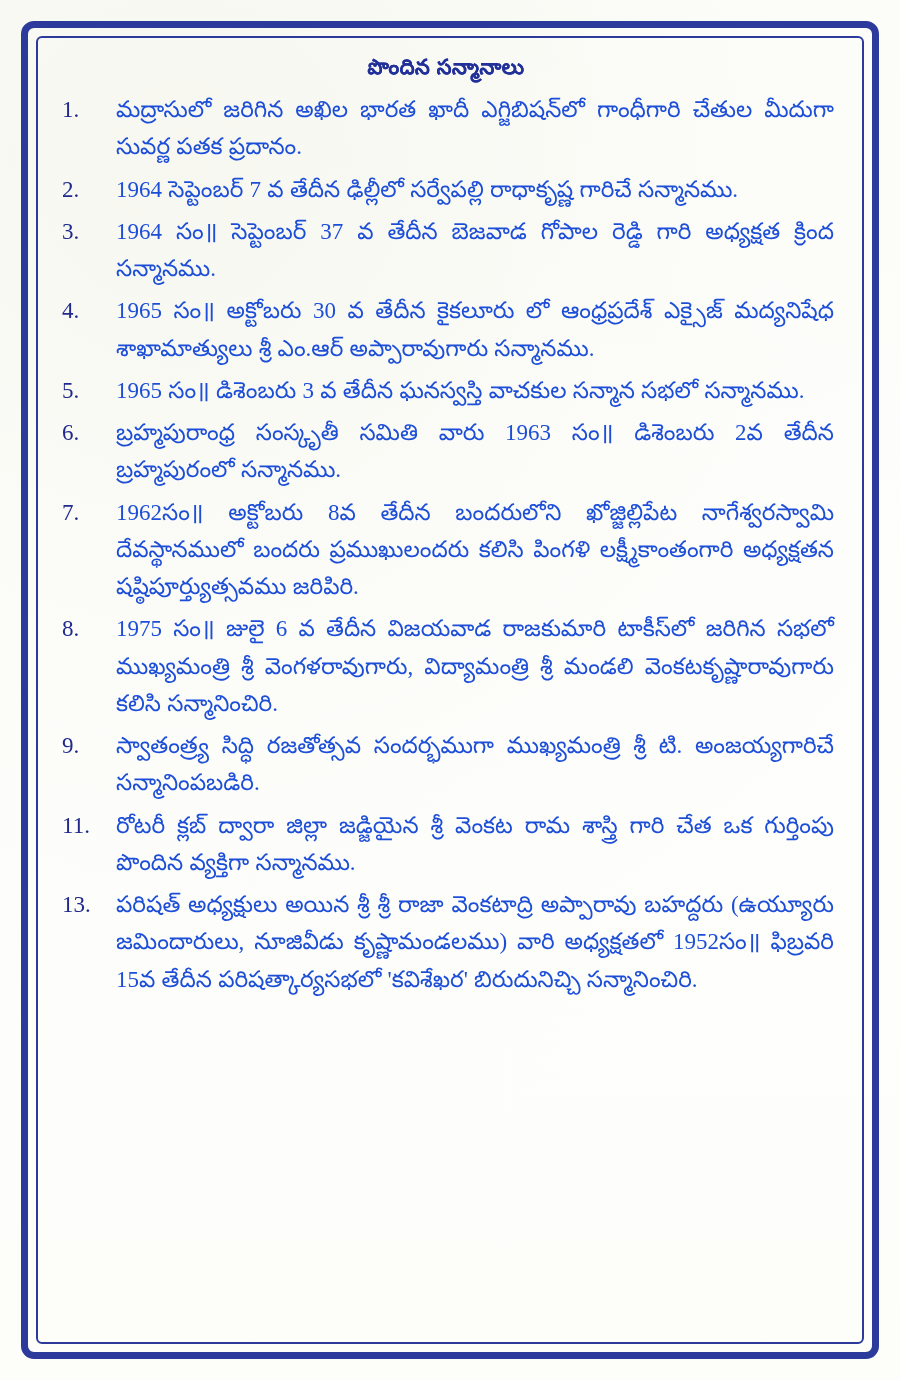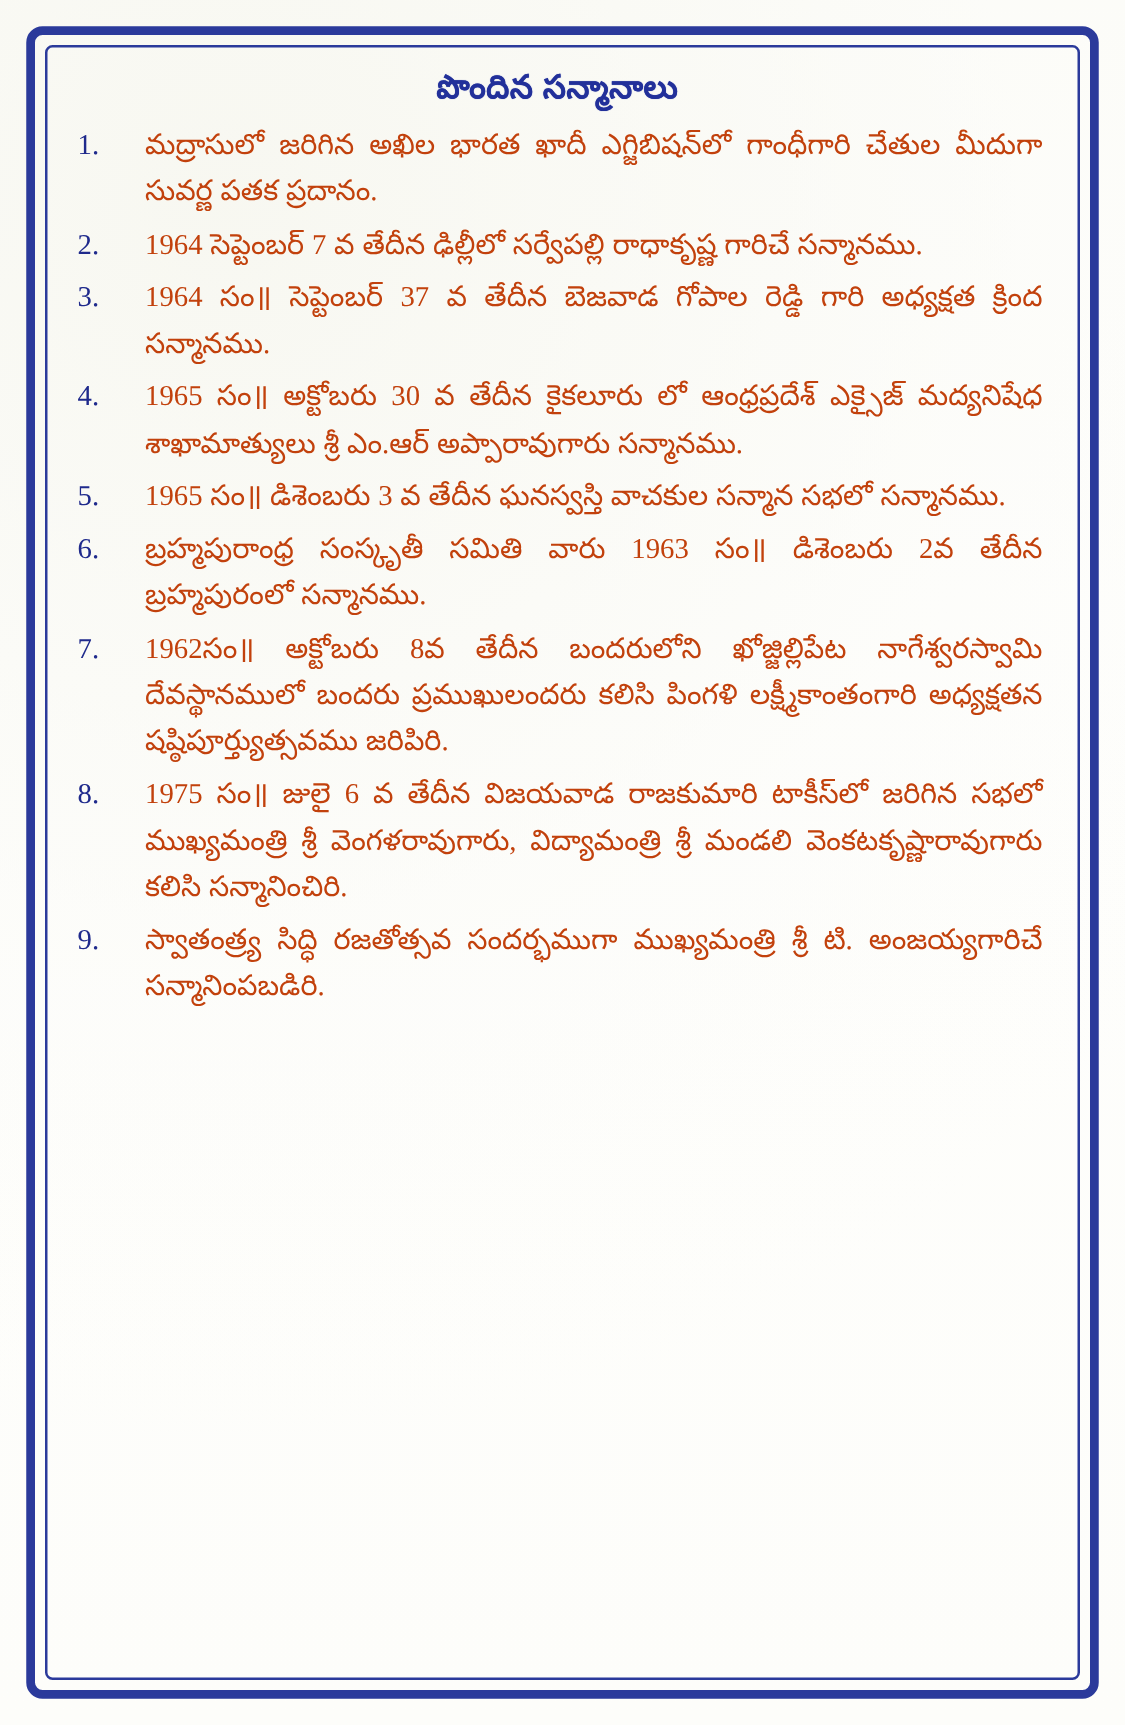--- a/index.html
+++ b/index.html
@@ -64,21 +64,21 @@
     height: 1292px;
     box-sizing: border-box;
     padding: 8px 22px 0 14px;
   }
 
   .doc-title {
     text-align: center;
     color: #22309a;
     font-family: "Liberation Sans", "DejaVu Sans", sans-serif;
     font-weight: bold;
-    font-size: 26px;
+    font-size: 21px;
     letter-spacing: 0.5px;
     margin: 2px 0 12px 0;
     line-height: 1.2;
     text-shadow: 0 0 0.6px #22309a;
   }
 
   .list {
     list-style: none;
     margin: 0;
     padding: 0;
@@ -102,21 +102,21 @@
     color: #1f2a8c;
     font-size: 23px;
     line-height: 1.62;
   }
 
   .item-text {
     flex: 1 1 auto;
     text-align: justify;
     text-align-last: left;
     word-spacing: 0.5px;
-    color: #c2410c;
+    color: #1d4ed8;
     font-family: "Liberation Serif", "DejaVu Serif", serif;
   }
 
   
   .list-item.long .item-text {
     text-align: justify;
   }
 </style>
 </head>
 <body>
@@ -173,18 +173,26 @@
         <span class="item-num">8.</span>
         <span class="item-text">1975 సం॥ జులై 6 వ తేదీన విజయవాడ రాజకుమారి టాకీస్‌లో జరిగిన సభలో ముఖ్యమంత్రి శ్రీ వెంగళరావుగారు, విద్యామంత్రి శ్రీ మండలి వెంకటకృష్ణారావుగారు కలిసి సన్మానించిరి.</span>
       </li>
 
       <li class="list-item">
         <span class="item-num">9.</span>
         <span class="item-text">స్వాతంత్ర్య సిద్ధి రజతోత్సవ సందర్భముగా ముఖ్యమంత్రి శ్రీ టి. అంజయ్యగారిచే సన్మానింపబడిరి.</span>
       </li>
 
 
+      <li class="list-item">
+        <span class="item-num">11.</span>
+        <span class="item-text">రోటరీ క్లబ్ ద్వారా జిల్లా జడ్జియైన శ్రీ వెంకట రామ శాస్త్రి గారి చేత ఒక గుర్తింపు పొందిన వ్యక్తిగా సన్మానము.</span>
+      </li>
 
 
+      <li class="list-item long">
+        <span class="item-num">13.</span>
+        <span class="item-text">పరిషత్ అధ్యక్షులు అయిన శ్రీ శ్రీ రాజా వెంకటాద్రి అప్పారావు బహద్దరు (ఉయ్యూరు జమిందారులు, నూజివీడు కృష్ణామండలము) వారి అధ్యక్షతలో 1952సం॥ ఫిబ్రవరి 15వ తేదీన పరిషత్కార్యసభలో 'కవిశేఖర' బిరుదునిచ్చి సన్మానించిరి.</span>
+      </li>
 
     </ol>
   </div>
 </div>
 
 </body></html>

